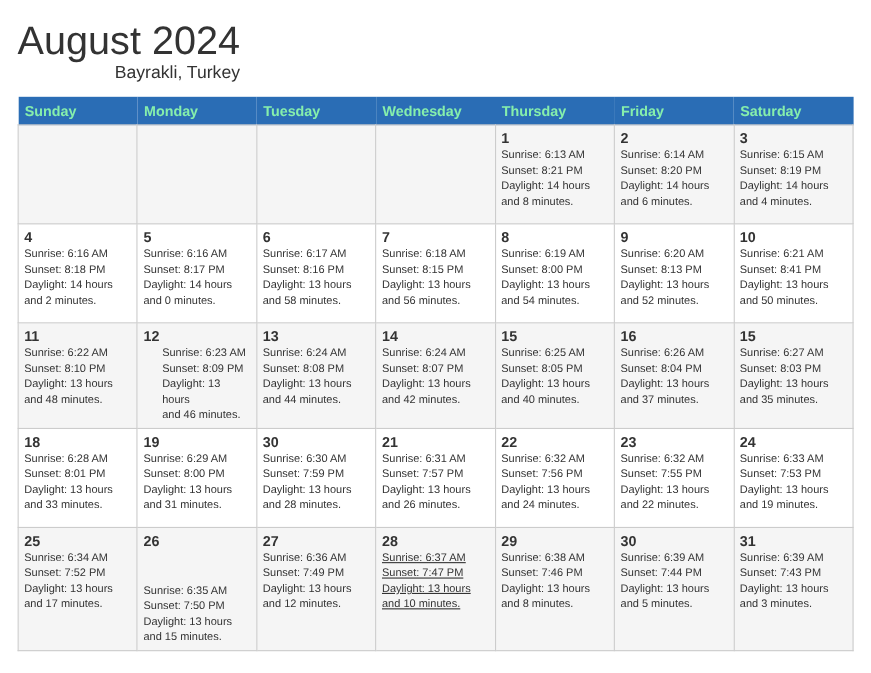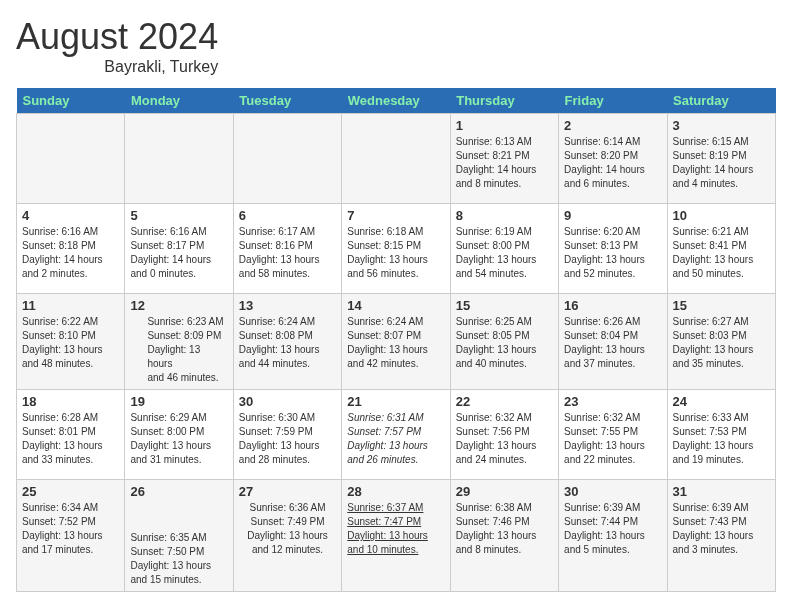--- a/index.html
+++ b/index.html
@@ -266,21 +266,21 @@
         </td>
         <td>
           <span class="day-number">30</span>
           <div class="day-info" style="white-space: pre-line;">Sunrise: 6:30 AM
 Sunset: 7:59 PM
 Daylight: 13 hours
 and 28 minutes.</div>
         </td>
         <td>
           <span class="day-number">21</span>
-          <div class="day-info" style="white-space: pre-line; font-style: italic;">Sunrise: 6:31 AM
+          <div class="day-info" style="white-space: pre-line;">Sunrise: 6:31 AM
 Sunset: 7:57 PM
 Daylight: 13 hours
 and 26 minutes.</div>
         </td>
         <td>
           <span class="day-number">22</span>
           <div class="day-info" style="white-space: pre-line;">Sunrise: 6:32 AM
 Sunset: 7:56 PM
 Daylight: 13 hours
 and 24 minutes.</div>
@@ -310,21 +310,21 @@
         </td>
         <td>
           <span class="day-number">26</span>
           <div class="day-info" style="white-space: pre-line; margin-top: 32px;">Sunrise: 6:35 AM
 Sunset: 7:50 PM
 Daylight: 13 hours
 and 15 minutes.</div>
         </td>
         <td>
           <span class="day-number">27</span>
-          <div class="day-info" style="white-space: pre-line; text-align: center;">Sunrise: 6:36 AM
+          <div class="day-info" style="white-space: pre-line;">Sunrise: 6:36 AM
 Sunset: 7:49 PM
 Daylight: 13 hours
 and 12 minutes.</div>
         </td>
         <td>
           <span class="day-number">28</span>
           <div class="day-info" style="white-space: pre-line; text-decoration: underline;">Sunrise: 6:37 AM
 Sunset: 7:47 PM
 Daylight: 13 hours
 and 10 minutes.</div>

